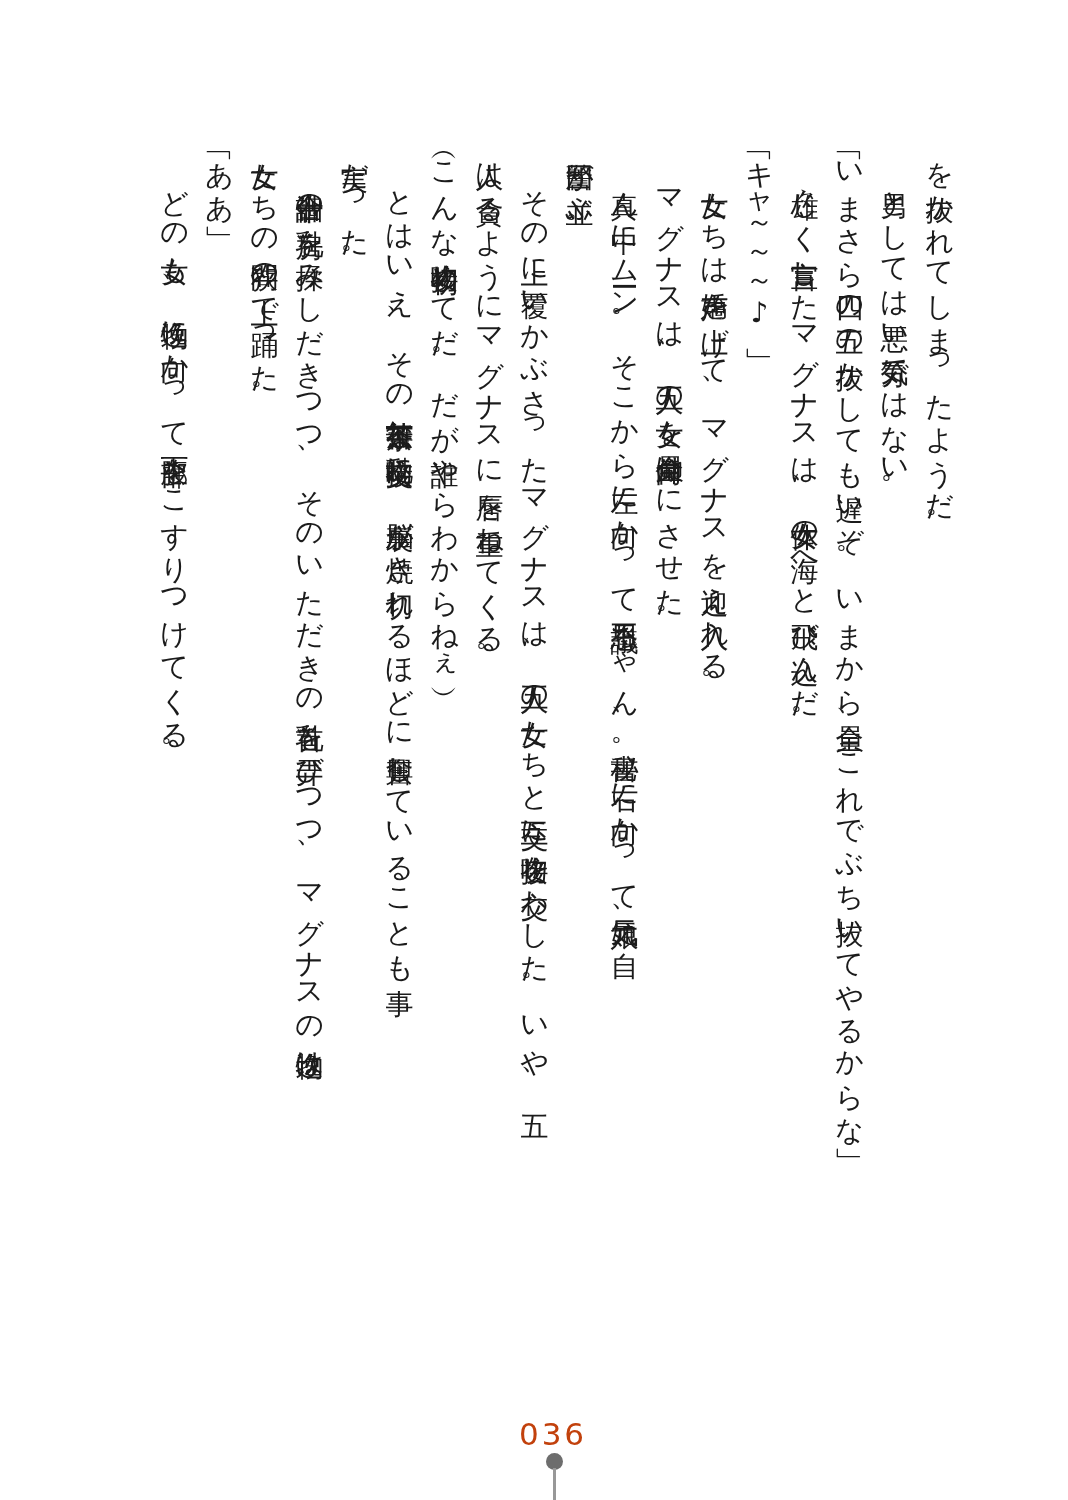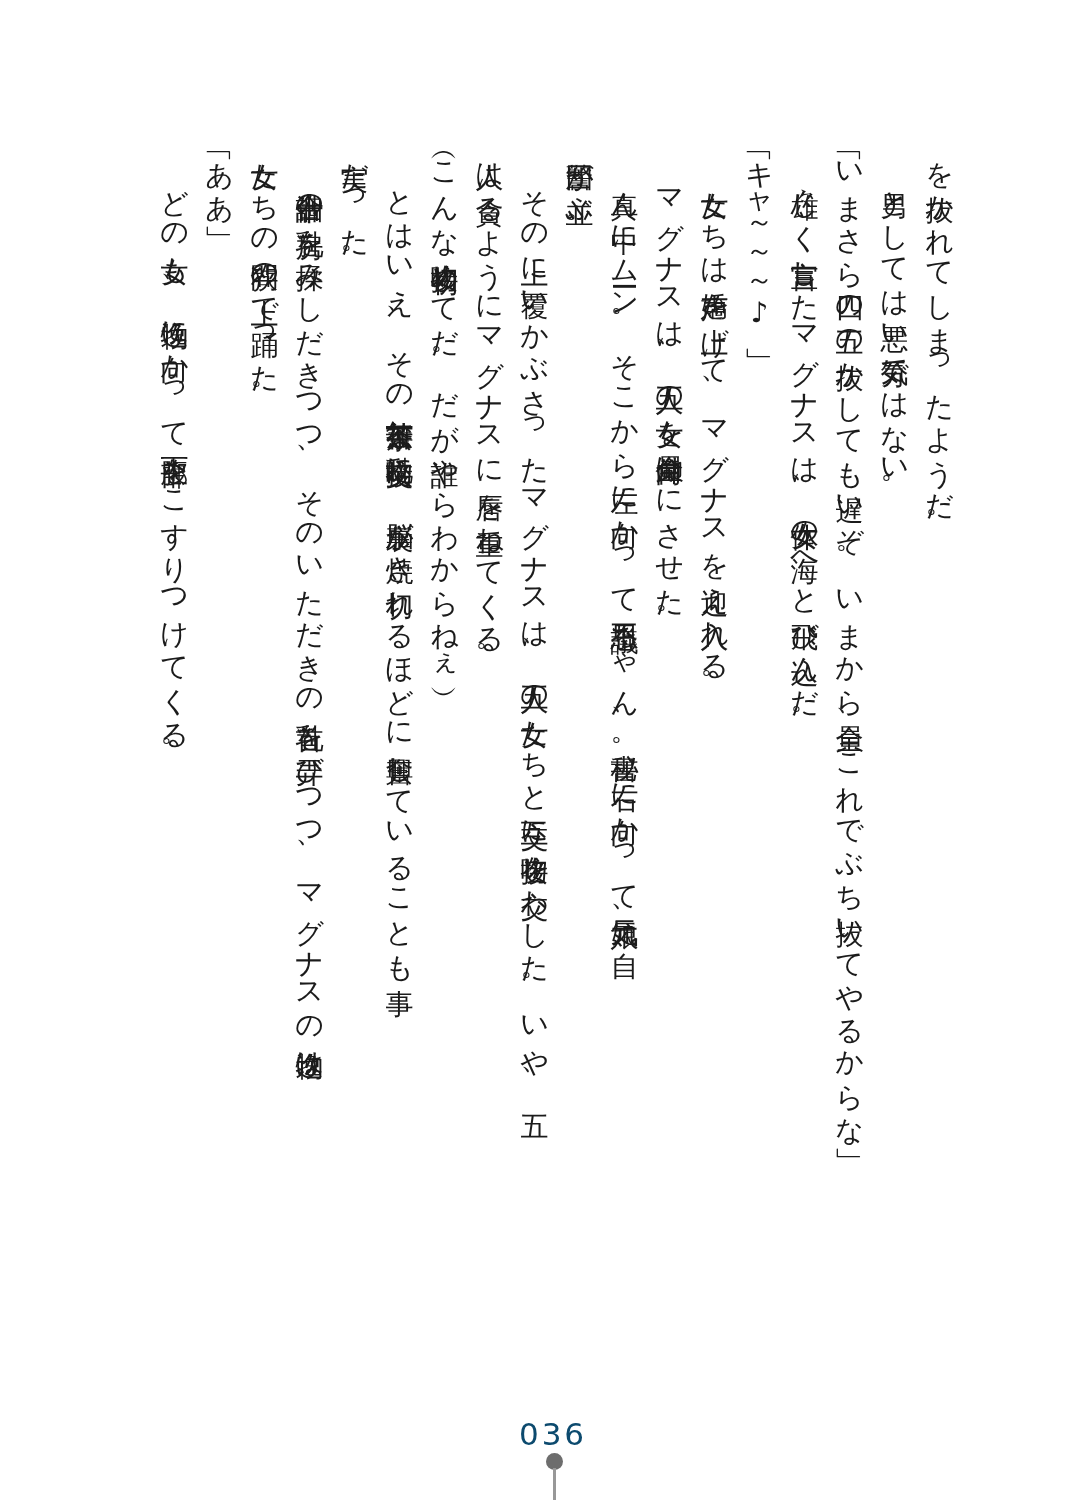--- a/index.html
+++ b/index.html
@@ -43,21 +43,21 @@
   
   .page-number {
     position: absolute;
     left: 493px;
     top: 1416px;
     width: 120px;
     text-align: center;
     font-family: "DejaVu Sans", "Liberation Sans", sans-serif;
     font-size: 31px;
     letter-spacing: 3px;
-    color: #0c4a6e;
+    color: #c2410c;
   }
   .folio-dot {
     position: absolute;
     left: 546px;
     top: 1453px;
     width: 17px;
     height: 17px;
     border-radius: 50%;
     background: #6d6d6d;
   }

